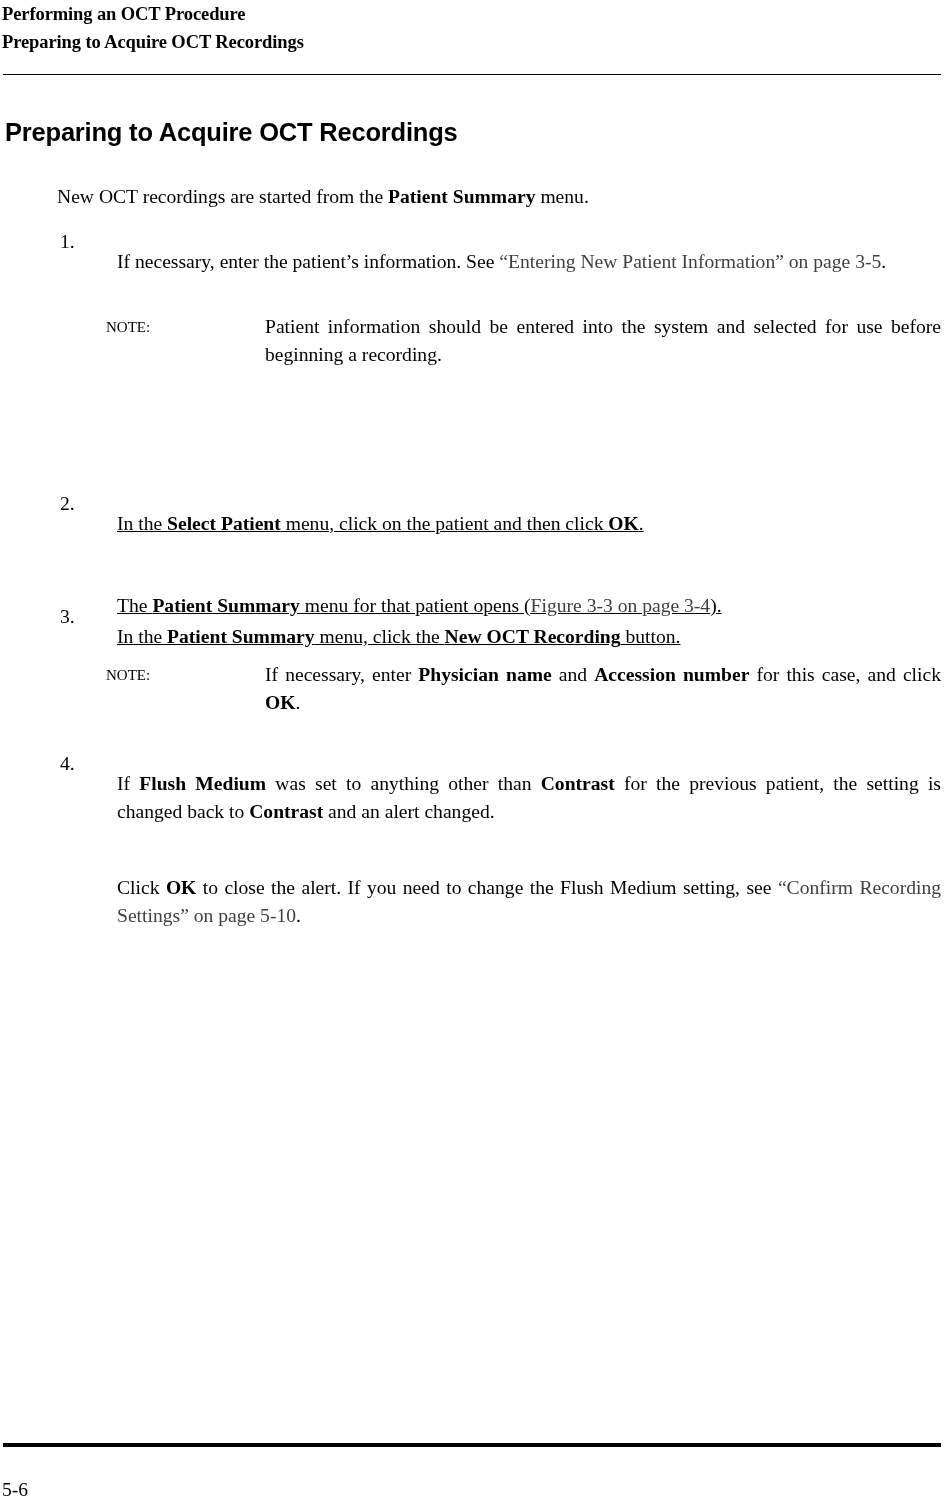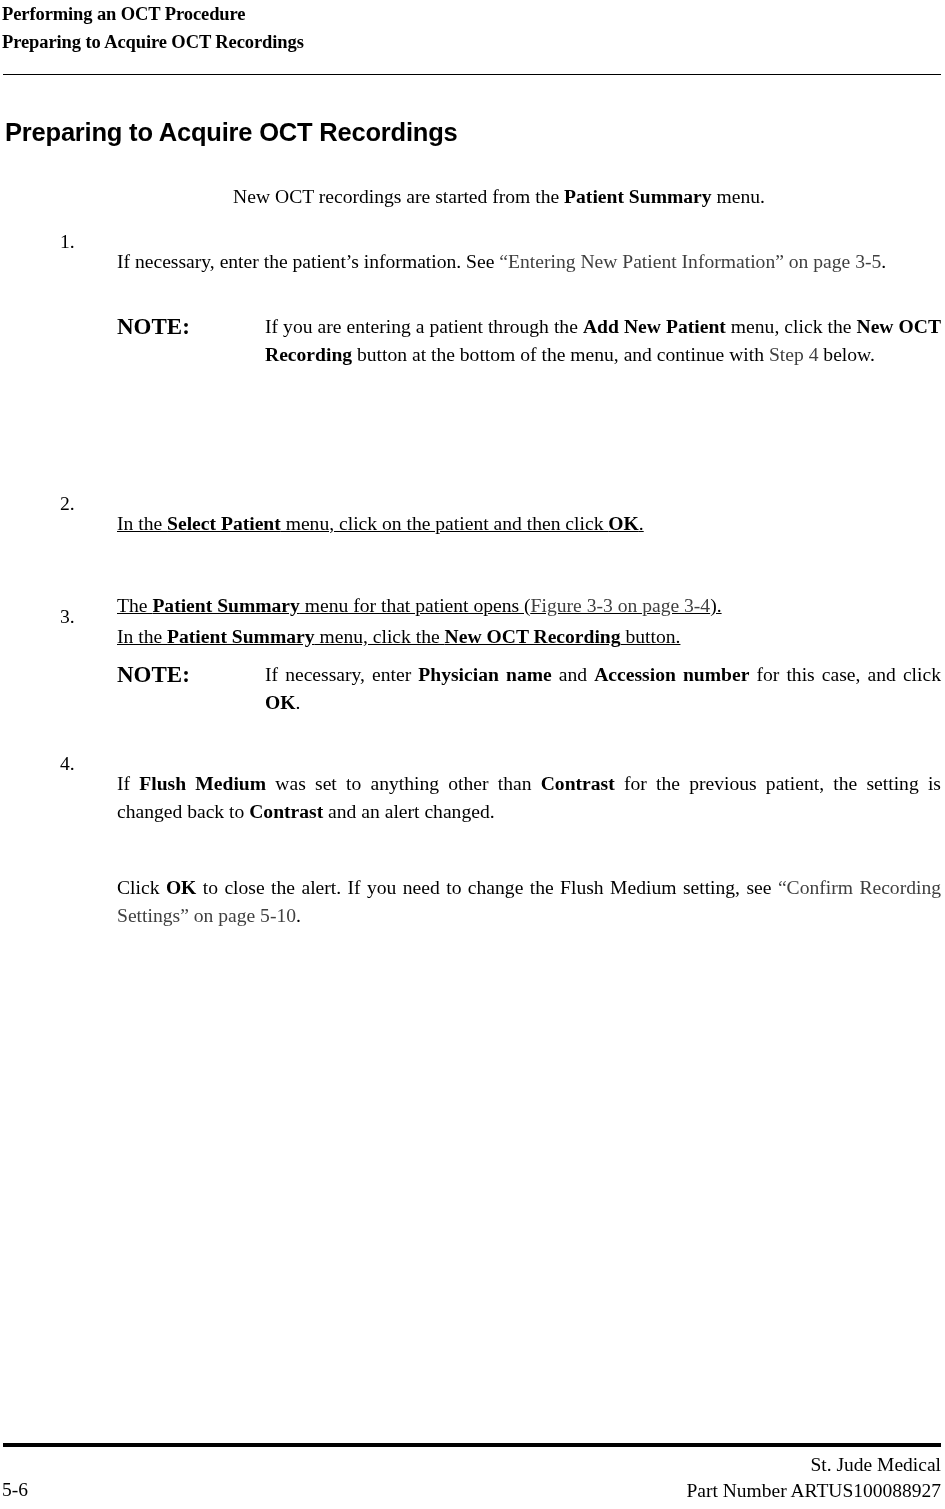--- a/index.html
+++ b/index.html
@@ -73,21 +73,21 @@
     line-height: 28.4px;
     text-align: justify;
     text-justify: inter-word;
     hyphens: none;
   }
 
   .intro-para {
     left: 57px;
     top: 163px;
     width: 884px;
-    text-align: center;
+    text-align: left;
   }
 
   
   .step-num {
     position: absolute;
     font-size: 19.6px;
     line-height: 28.4px;
     width: 50px;
     text-align: left;
   }
@@ -97,23 +97,23 @@
     width: 824px;
     font-size: 19.6px;
     line-height: 28.4px;
     text-align: justify;
   }
   .step-body.nojust { text-align: left; text-decoration: underline; }
 
   
   .note-label {
     position: absolute;
-    left: 117px;
-    font-weight: bold;
-    font-size: 23px;
+    left: 106px;
+    font-weight: normal;
+    font-size: 15px;
     line-height: 28.4px;
     white-space: nowrap;
   }
   .note-body {
     position: absolute;
     left: 265px;
     width: 676px;
     font-size: 19.6px;
     line-height: 28.4px;
     text-align: justify;
@@ -165,21 +165,21 @@
 
   <div class="content">
 
     <p class="blk intro-para"><span>New OCT recordings are started from the </span><b>Patient Summary</b><span> menu.</span></p>
 
     <div class="step-num" style="left:60px; top:228px;">1.</div>
     <p class="step-body" style="top:228px;"><span>If necessary, enter the patient’s information. See </span><a class="lnk">“Entering New Patient Information” on page 3-5</a><span>.</span></p>
 
     <div class="note-label" style="top:313px;">NOTE:</div>
     <div class="note-body" style="top:313px;">
-      <span class="nb-line"><span>If you are entering a patient through the </span><b>Add New Patient</b><span> menu, click the </span><b>New OCT Recording</b><span> button at the bottom of the menu, and continue with </span><a class="lnk">Step 4</a><span> below.</span></span>
+      <span class="nb-line">Patient information should be entered into the system and selected for use before beginning a recording.</span>
     </div>
 
     <div class="step-num" style="left:60px; top:490px;">2.</div>
     <p class="step-body nojust" style="top:490px;"><span>In the </span><b>Select Patient</b><span> menu, click on the patient and then click </span><b>OK</b><span>.</span></p>
 
     <p class="step-body nojust" style="top:572px;"><span>The </span><b>Patient Summary</b><span> menu for that patient opens (</span><a class="lnk">Figure 3-3 on page 3-4</a><span>).</span></p>
 
     <div class="step-num" style="left:60px; top:603px;">3.</div>
     <p class="step-body nojust" style="top:603px;"><span>In the </span><b>Patient Summary</b><span> menu, click the </span><b>New OCT Recording</b><span> button.</span></p>
 
@@ -188,18 +188,14 @@
 
     <div class="step-num" style="left:60px; top:750px;">4.</div>
     <p class="step-body" style="top:750px;"><span>If </span><b>Flush Medium</b><span> was set to anything other than </span><b>Contrast</b><span> for the previous patient, the setting is changed back to </span><b>Contrast</b><span> and an alert changed.</span></p>
 
     <p class="step-body" style="top:836px;margin-top:38px;"><span>Click </span><b>OK</b><span> to close the alert. If you need to change the Flush Medium setting, see </span><a class="lnk">“Confirm Recording Settings” on page 5-10</a><span>.</span></p>
 
   </div>
 
   <div class="footer-rule"></div>
   <div class="footer-pagenum">5-6</div>
-  <div class="footer-right">
-    <div>St. Jude Medical</div>
-    <div>Part Number ARTUS100088927</div>
-  </div>
 
 </div>
 
 </body></html>

